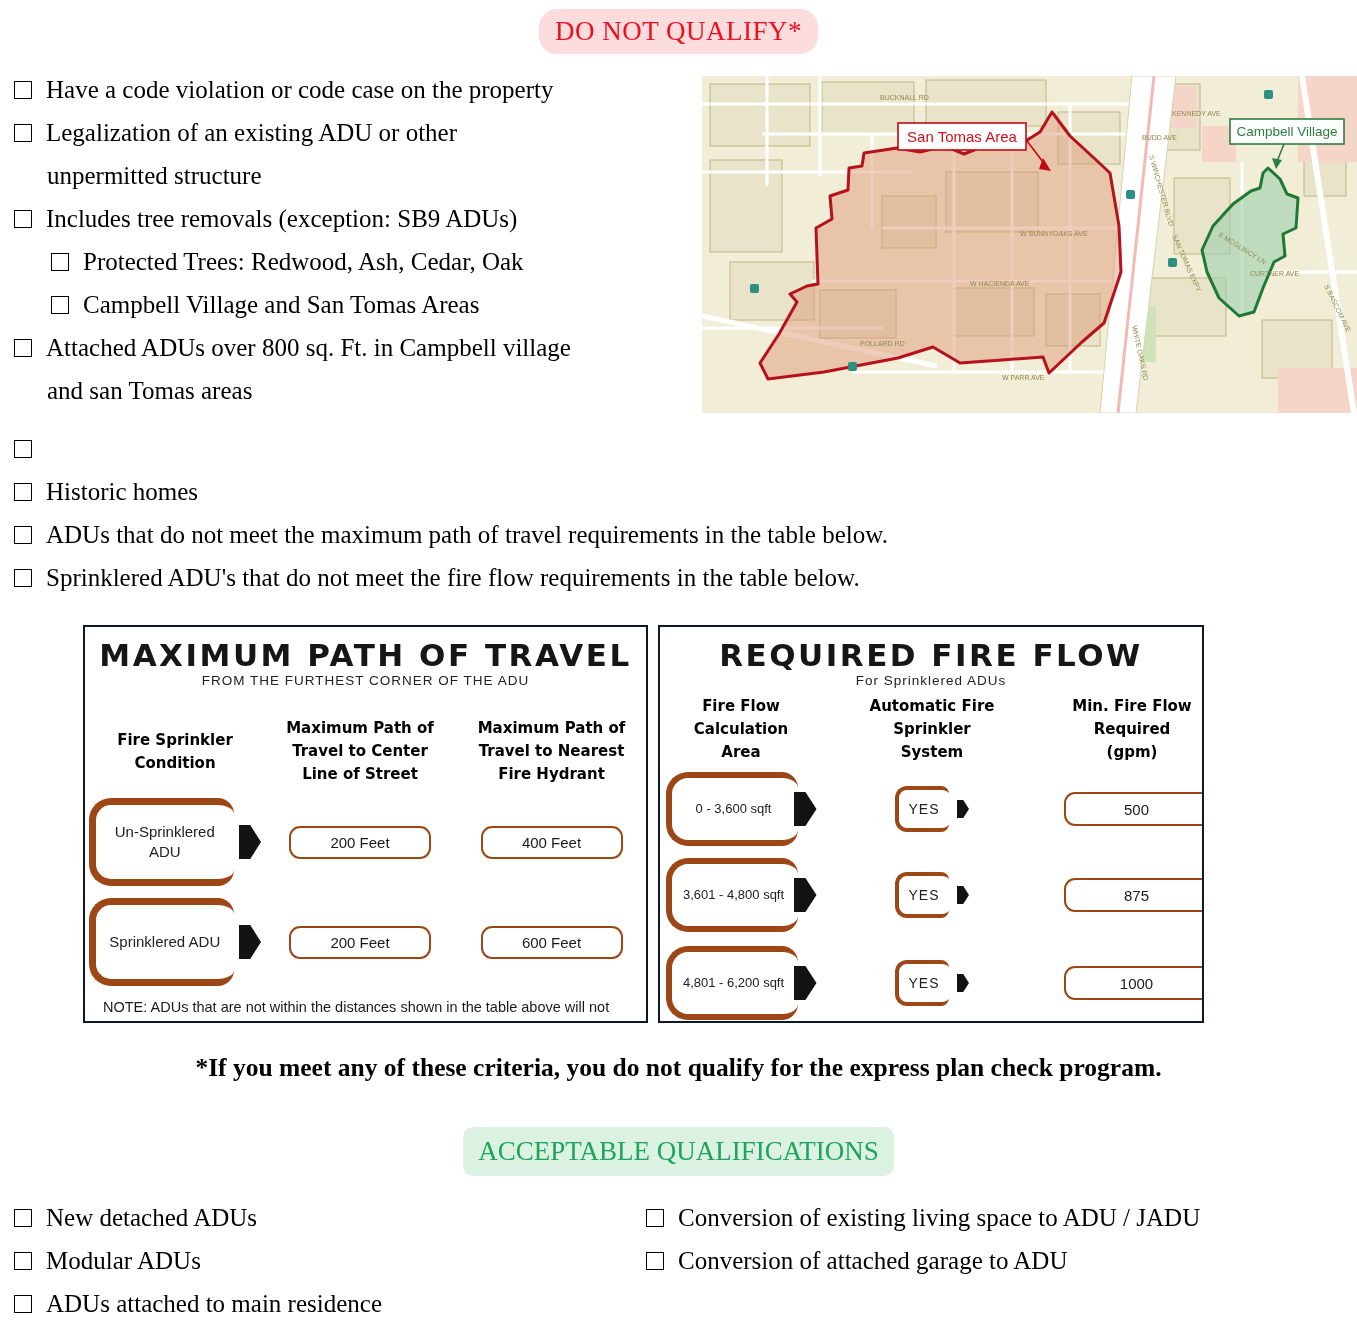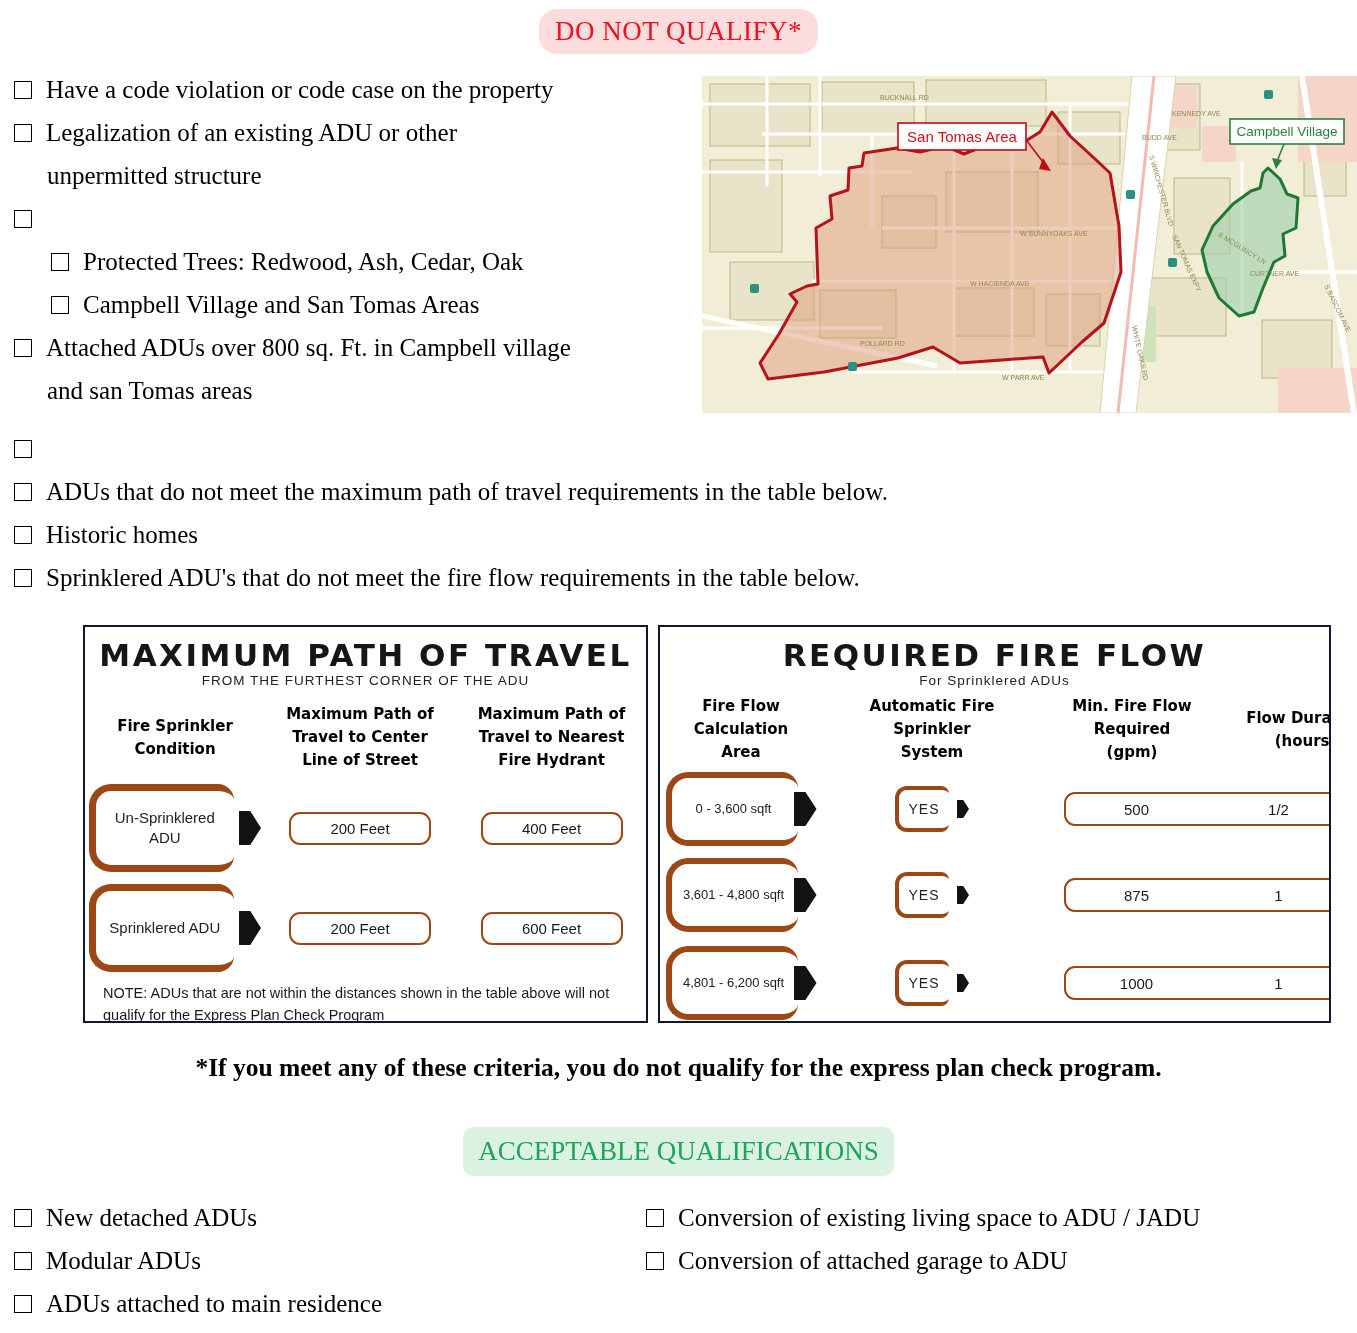--- a/index.html
+++ b/index.html
@@ -27,30 +27,30 @@
     display:inline-block; width:18px; height:18px; border:1.7px solid #000;
     margin-right:14px; vertical-align:-1px; background:#fff;
   }
   
   .tables { clear:both; display:flex; gap:10px; margin:26px 24px 0 83px; }
   .gtable {
     border:2px solid #0f172a; background:#fff; height:398px; overflow:hidden;
     font-family:"DejaVu Sans", sans-serif;
   }
   .gtable.t1 { width:565px; }
-  .gtable.t2 { width:673px; }
+  .gtable.t2 { width:546px; }
   .t-title { text-align:center; margin-top:10px; font-size:31px; font-weight:bold;
              letter-spacing:2.5px; color:#161616; line-height:36px; }
   .t-sub   { text-align:center; font-size:13.5px; letter-spacing:1px; color:#222;
              line-height:16px; font-family:"Liberation Sans", sans-serif; }
   .grid1 { display:grid; grid-template-columns:172px 198px 185px; padding-left:4px; }
   .grid2 { display:grid; grid-template-columns:162px 188px 180px 135px;gap:16px; }
   .hcell { text-align:center; font-weight:bold; font-size:15px; line-height:23px;
            white-space:pre-line; align-self:center; }
-  .g-head1 { margin-top:14px; }
+  .g-head1 { margin-top:28px; }
   .g-head2 { margin-top:6px; }
   .cell { display:flex; align-items:center; justify-content:center; }
   .bracket {
     border:7px solid #9D4716; border-right:none;
     border-radius:22px 16px 16px 22px;
     display:flex; align-items:center; justify-content:center;
     text-align:center; font-size:15px; line-height:20px; color:#222;
     font-family:"Liberation Sans", sans-serif; background:#fff;
   }
   .b-travel { width:148px; height:88px; }
@@ -195,28 +195,28 @@
           <rect x="528" y="43" width="114" height="25" fill="#FFFFFF" stroke="#2B7F3C" stroke-width="1.6"></rect>
           <text class="mlabel" x="585" y="60" font-size="13.5" fill="#2B7F3C" text-anchor="middle">Campbell Village</text>
         </g>
       </svg>
     </div>
 
     <ul class="checklist">
       <li><span class="cb"></span><span>Have a code violation or code case on the property</span></li>
       <li><span class="cb"></span><span>Legalization of an existing ADU or other
 unpermitted structure</span></li>
-      <li><span class="cb"></span></li>
+      <li><span class="cb"></span><span>Includes tree removals (exception: SB9 ADUs)</span></li>
       <li class="sub"><span class="cb"></span><span>Protected Trees: Redwood, Ash, Cedar, Oak</span></li>
       <li class="sub"><span class="cb"></span><span>Campbell Village and San Tomas Areas</span></li>
       <li><span class="cb"></span><span>Attached ADUs over 800 sq. Ft. in Campbell village
 and san Tomas areas</span></li>
       <li class="gap"><span class="cb"></span></li>
+      <li><span class="cb"></span><span>Historic homes</span></li>
       <li><span class="cb"></span><span>ADUs that do not meet the maximum path of travel requirements in the table below.</span></li>
-      <li><span class="cb"></span><span>Historic homes</span></li>
       <li><span class="cb"></span><span>Sprinklered ADU's that do not meet the fire flow requirements in the table below.</span></li>
     </ul>
   </div>
 
   <div class="tables">
 
     <div class="gtable t1">
       <div class="t-title">MAXIMUM PATH OF TRAVEL</div>
       <div class="t-sub">FROM THE FURTHEST CORNER OF THE ADU</div>
       <div class="grid1 g-head1">

